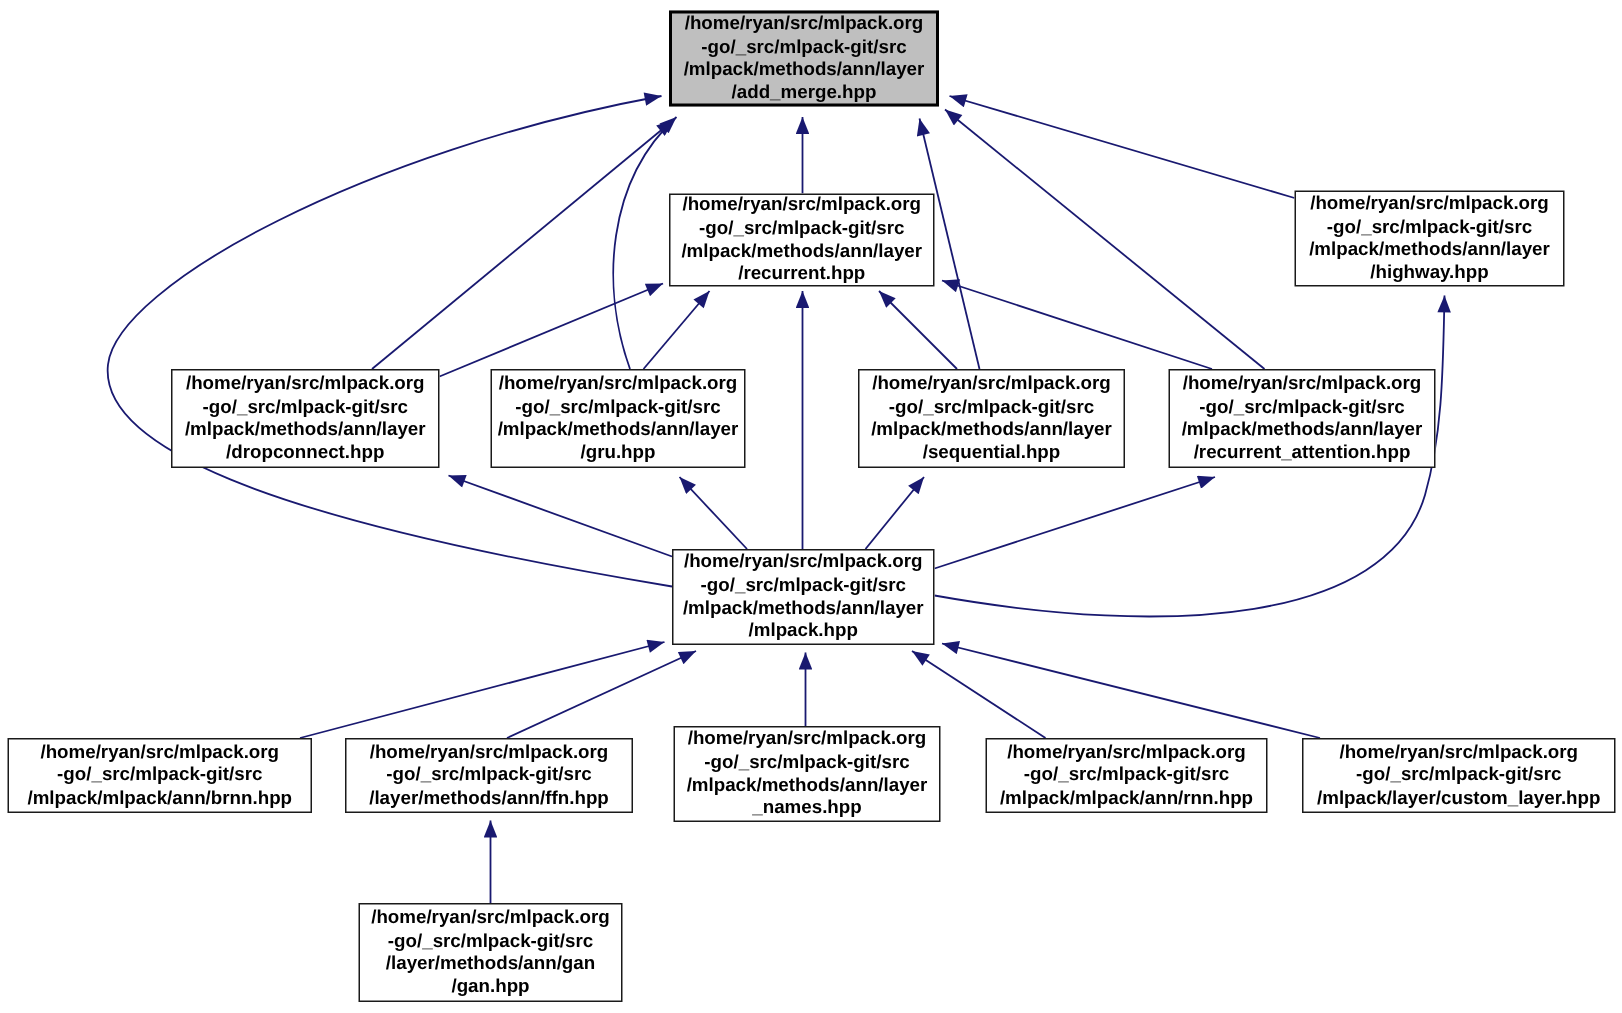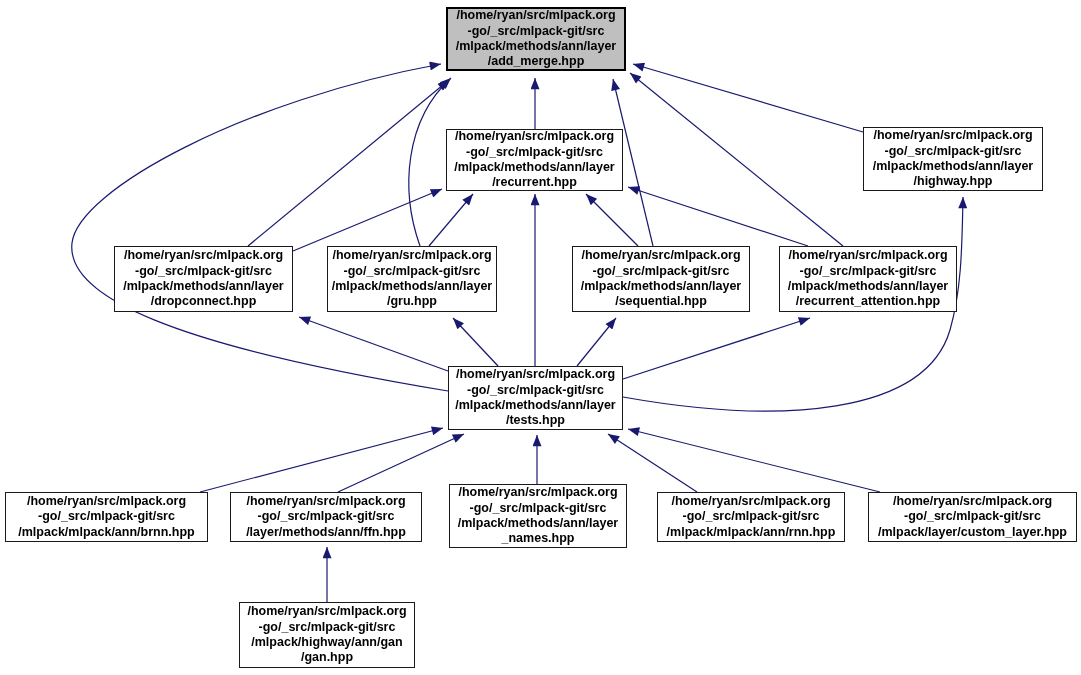--- a/index.html
+++ b/index.html
@@ -125,21 +125,21 @@
     <div class="node" style="left: 779px; top: 246px; width: 178px; height: 66px;">
       <span>/home/ryan/src/mlpack.org</span>
       <span>-go/_src/mlpack-git/src</span>
       <span>/mlpack/methods/ann/layer</span>
       <span>/recurrent_attention.hpp</span>
     </div>
     <div class="node" style="left: 448px; top: 366px; width: 175px; height: 64px;">
       <span>/home/ryan/src/mlpack.org</span>
       <span>-go/_src/mlpack-git/src</span>
       <span>/mlpack/methods/ann/layer</span>
-      <span>/tests.hpp</span>
+      <span>/mlpack.hpp</span>
     </div>
     <div class="node" style="left: 5px; top: 492px; width: 203px; height: 50px;">
       <span>/home/ryan/src/mlpack.org</span>
       <span>-go/_src/mlpack-git/src</span>
       <span>/mlpack/mlpack/ann/brnn.hpp</span>
     </div>
     <div class="node" style="left: 230px; top: 492px; width: 192px; height: 50px;">
       <span>/home/ryan/src/mlpack.org</span>
       <span>-go/_src/mlpack-git/src</span>
       <span>/layer/methods/ann/ffn.hpp</span>
@@ -156,16 +156,16 @@
       <span>/mlpack/mlpack/ann/rnn.hpp</span>
     </div>
     <div class="node" style="left: 868px; top: 492px; width: 209px; height: 50px;">
       <span>/home/ryan/src/mlpack.org</span>
       <span>-go/_src/mlpack-git/src</span>
       <span>/mlpack/layer/custom_layer.hpp</span>
     </div>
     <div class="node" style="left: 239px; top: 602px; width: 176px; height: 66px;">
       <span>/home/ryan/src/mlpack.org</span>
       <span>-go/_src/mlpack-git/src</span>
-      <span>/mlpack/highway/ann/gan</span>
+      <span>/layer/methods/ann/gan</span>
       <span>/gan.hpp</span>
     </div>
   </div>
 
 </body></html>

